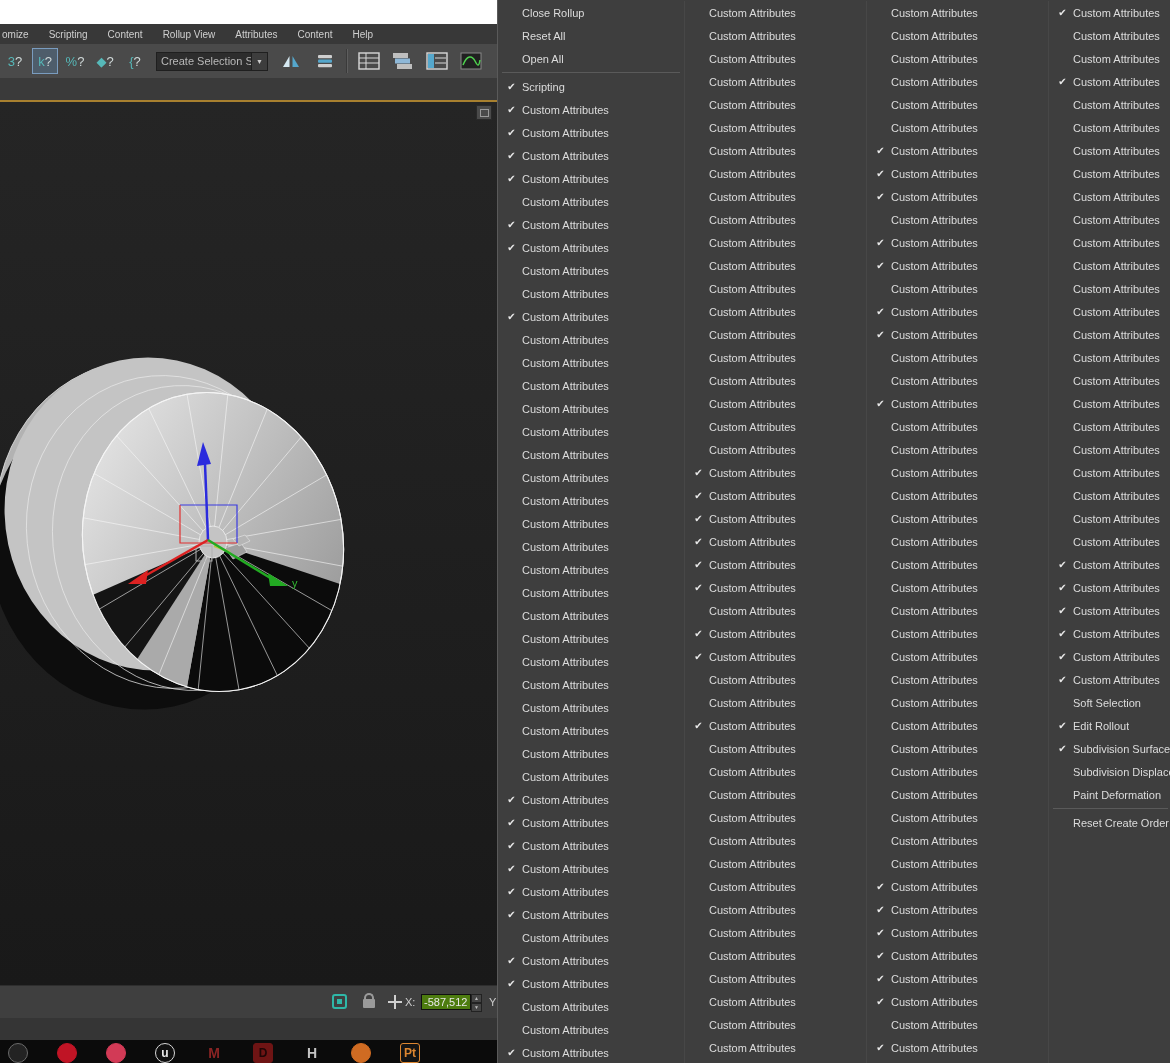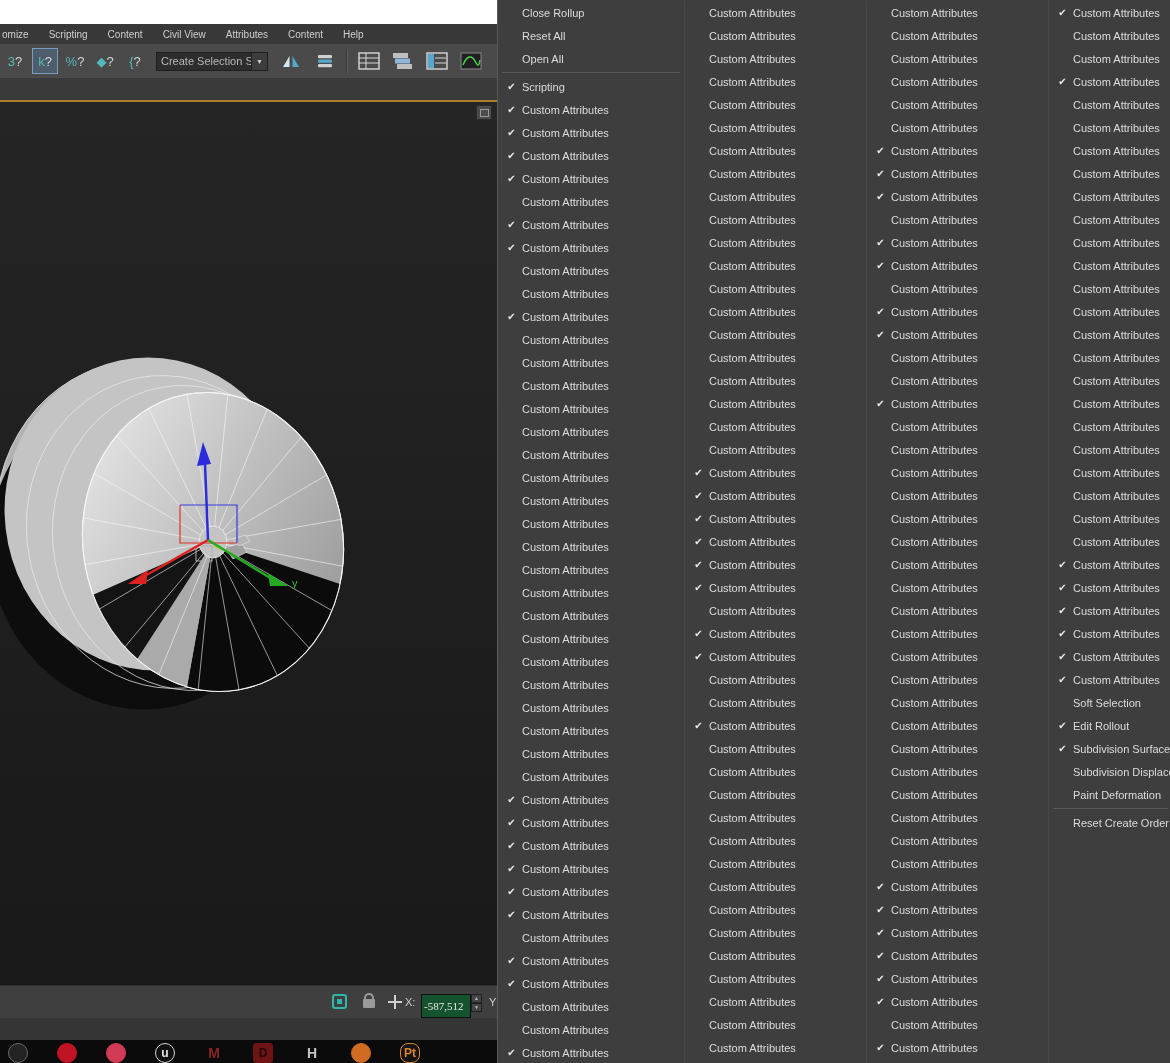--- a/index.html
+++ b/index.html
@@ -44,22 +44,22 @@
        border-radius:3px;box-sizing:border-box;}
   .iso::after{content:"";position:absolute;left:3px;top:3px;width:5px;height:5px;background:#2fb8a8;}
   .lock{position:absolute;left:363px;top:13px;width:12px;height:9px;background:#9a9a9a;border-radius:1px;}
   .lock::before{content:"";position:absolute;left:1px;top:-6px;width:10px;height:7px;
                 border:2px solid #9a9a9a;border-bottom:none;border-radius:5px 5px 0 0;box-sizing:border-box;}
   .axic{position:absolute;left:388px;top:9px;width:14px;height:14px;}
   .axic::before{content:"";position:absolute;left:6px;top:0;width:2px;height:14px;background:#cfcfcf;}
   .axic::after{content:"";position:absolute;left:0;top:6px;width:14px;height:2px;background:#cfcfcf;}
   .slabel{position:absolute;top:10px;color:#cccccc;font-size:11px;}
   .spinwrap{position:absolute;left:421px;top:8px;display:flex;height:16px;}
-  .coord-input{width:50px;height:24px;background:#14532d;border:1px solid #101010;color:#e8e8e8;
-               font-size:11px;font-family:Liberation Serif, serif;padding:0 2px;box-sizing:border-box;}
+  .coord-input{width:50px;height:16px;background:#4d7c0f;border:1px solid #101010;color:#e8e8e8;
+               font-size:11px;font-family:Liberation Sans, sans-serif;padding:0 2px;box-sizing:border-box;}
   .spin{width:11px;display:flex;flex-direction:column;}
   .spin div{flex:1;background:#454545;border:1px solid #222222;color:#bbbbbb;font-size:5px;
             line-height:7px;text-align:center;box-sizing:border-box;}
 
   .strip2{position:absolute;left:0;top:1018px;width:497px;height:22px;background:#353535;}
   .taskbar{position:absolute;left:0;top:1040px;width:497px;height:23px;background:#0b0b0b;
            display:flex;align-items:flex-start;padding:3px 0 0 8px;box-sizing:border-box;gap:29px;overflow:hidden;}
   .task{width:20px;height:20px;display:flex;align-items:center;justify-content:center;
         font-size:12px;font-weight:bold;border:1px solid transparent;box-sizing:border-box;flex:0 0 auto;}
   .task.circle{border-radius:50%;}
@@ -85,21 +85,21 @@
 
 <div id="root">
 
   <div id="max-window">
     <div class="white-strip"></div>
 
     <div class="menubar" id="menubar">
         <span>omize</span>
         <span>Scripting</span>
         <span>Content</span>
-        <span>Civil View</span>
+        <span>Rollup View</span>
         <span>Attributes</span>
         <span>Content</span>
         <span>Help</span>
       </div>
 
     <div class="toolbar">
       <div id="glyph-icons">
           <div class="tbtn">
             <span class="accent">3</span>
             <span>?</span>
@@ -253,21 +253,21 @@
     <div class="strip2"></div>
     <div class="taskbar" id="taskbar">
         <div class="task circle" style="background: rgb(35, 35, 35); border-color: rgb(106, 106, 106); color: rgb(136, 136, 136);"></div>
         <div class="task circle" style="background: rgb(192, 20, 37); border-color: rgb(192, 20, 37); color: rgb(255, 255, 255);"></div>
         <div class="task circle" style="background: rgb(210, 58, 86); border-color: rgb(210, 58, 86); color: rgb(122, 15, 36);"></div>
         <div class="task circle" style="background: rgb(16, 16, 16); border-color: rgb(216, 216, 216); color: rgb(232, 232, 232);">u</div>
         <div class="task text" style="color: rgb(138, 36, 36);">M</div>
         <div class="task square" style="background: rgb(110, 20, 20); border-color: rgb(110, 20, 20); color: rgb(32, 6, 6);">D</div>
         <div class="task text" style="color: rgb(196, 196, 196);">H</div>
         <div class="task circle" style="background: rgb(207, 107, 34); border-color: rgb(207, 107, 34); color: rgb(255, 255, 255);"></div>
-        <div class="task square" style="background: rgb(20, 20, 20); border-color: rgb(221, 134, 48); color: rgb(221, 134, 48); border-radius: 8px;">Pt</div>
+        <div class="task square" style="background: rgb(20, 20, 20); border-color: rgb(221, 134, 48); color: rgb(221, 134, 48);">Pt</div>
       </div>
   </div>
 
   <div id="context-menu">
       <div class="menu-col">
         <div class="menu-item">
           <span class="check"></span>
           <span class="mlabel">Close Rollup</span>
         </div>
         <div class="menu-item">

